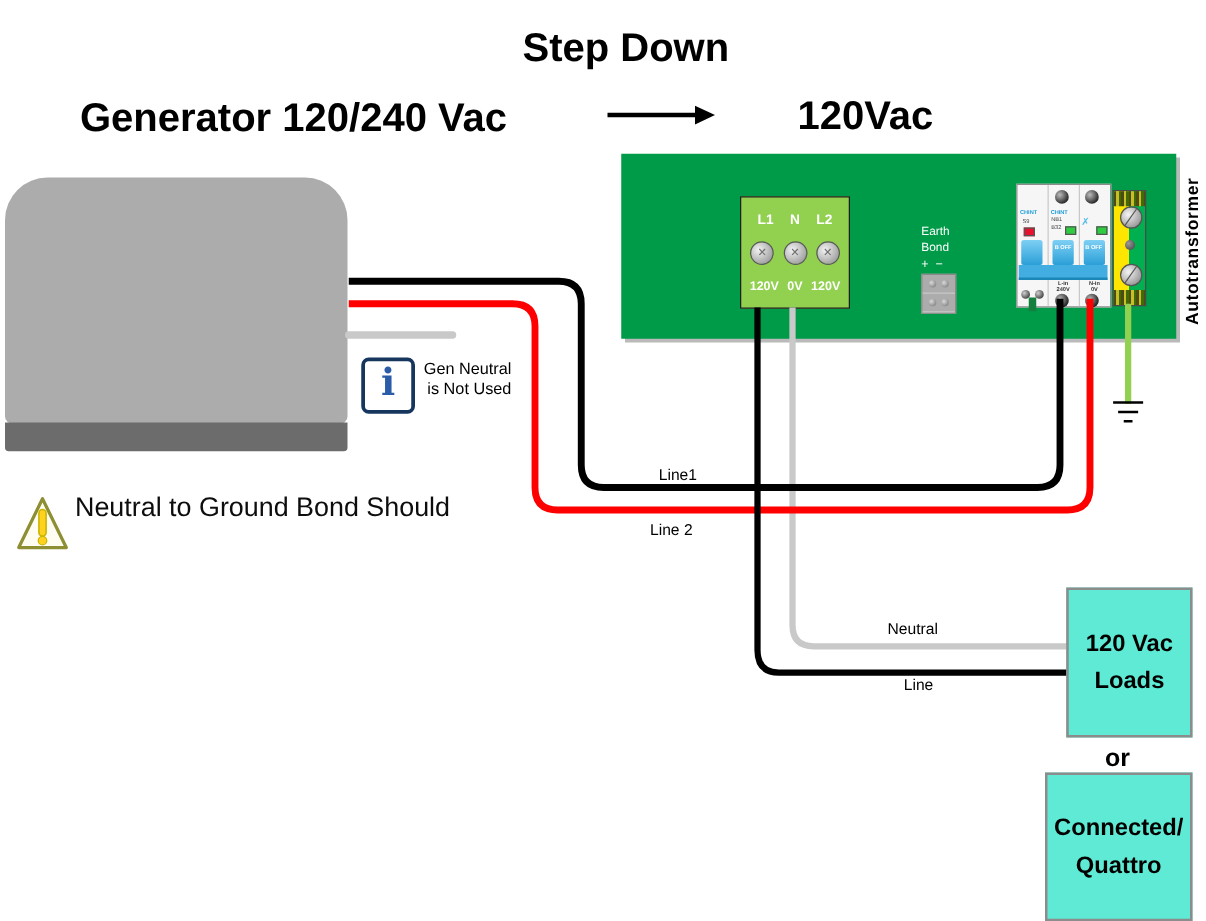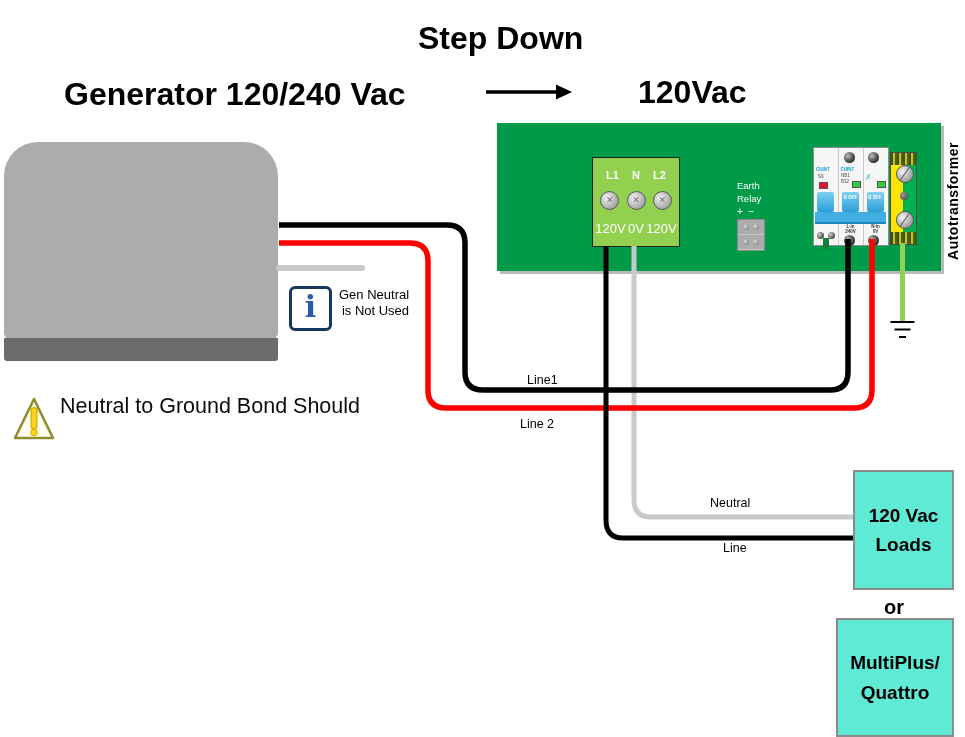--- a/index.html
+++ b/index.html
@@ -10,21 +10,21 @@
   .wire-label{font-size:12.5px;font-weight:normal;white-space:nowrap;z-index:4;}
   
   #board{left:497px;top:123px;width:444px;height:148px;background:#009B48;
          box-shadow:3px 3px 0 rgba(130,130,130,.55);z-index:1;}
   
   #tblock{left:592px;top:157px;width:86px;height:88px;background:#92D050;
           border:1.5px solid #1f1f1f;z-index:2;display:flex;flex-direction:column;
           justify-content:space-evenly;}
   .trow{display:flex;justify-content:space-evenly;align-items:center;}
   .tlabel{color:#fff;font-size:11px;font-weight:600;}
-  .tvolt{color:#fff;font-size:13px;font-weight:400;}
+  .tvolt{color:#fff;font-size:10px;font-weight:700;}
   .screw{width:17px;height:17px;border-radius:50%;border:1px solid #5a5a5a;
          background:radial-gradient(circle at 35% 35%, #f2f2f2, #a2a2a2 75%);
          display:flex;align-items:center;justify-content:center;}
   .screw span{font-size:9px;color:#6e6e6e;line-height:1;}
   
   #erelay{left:737px;top:179px;width:44px;z-index:2;color:#fff;font-size:9.5px;line-height:1.4;}
   #erelay .pol{font-size:10px;white-space:pre;line-height:1.1;}
   #erelay .rblock{width:26px;height:30px;margin-top:2px;background:#ACACAC;border:1px solid #8a8a8a;}
   #erelay .rrow{height:14px;border-bottom:1px solid #c7c7c7;display:flex;justify-content:space-evenly;align-items:center;}
   .rscrew{width:6px;height:6px;border-radius:50%;background:radial-gradient(circle at 35% 35%,#d9d9d9,#6f6f6f);}
@@ -118,21 +118,21 @@
     </div>
     <div class="trow">
       <span class="tvolt">120V</span>
       <span class="tvolt">0V</span>
       <span class="tvolt">120V</span>
     </div>
   </div>
 
   <div class="abs" id="erelay">
     <div>Earth</div>
-    <div>Relay</div>
+    <div>Bond</div>
     <div class="pol">+  −</div>
     <div class="rblock">
       <div class="rrow">
         <span class="rscrew"></span>
         <span class="rscrew"></span>
       </div>
       <div class="rrow">
         <span class="rscrew"></span>
         <span class="rscrew"></span>
       </div>
@@ -236,17 +236,17 @@
   <div class="abs wire-label" style="left:520px;top:417px;">Line 2</div>
   <div class="abs wire-label" style="left:710px;top:496px;">Neutral</div>
   <div class="abs wire-label" style="left:723px;top:541px;">Line</div>
 
   <div class="abs endbox" id="loadsbox">
     <div>120 Vac</div>
     <div>Loads</div>
   </div>
   <div class="abs" id="orlabel">or</div>
   <div class="abs endbox" id="mpbox">
-    <div>MultiPlus/</div>
+    <div>Connected/</div>
     <div>Quattro</div>
   </div>
 
 </div>
 
 </body></html>

